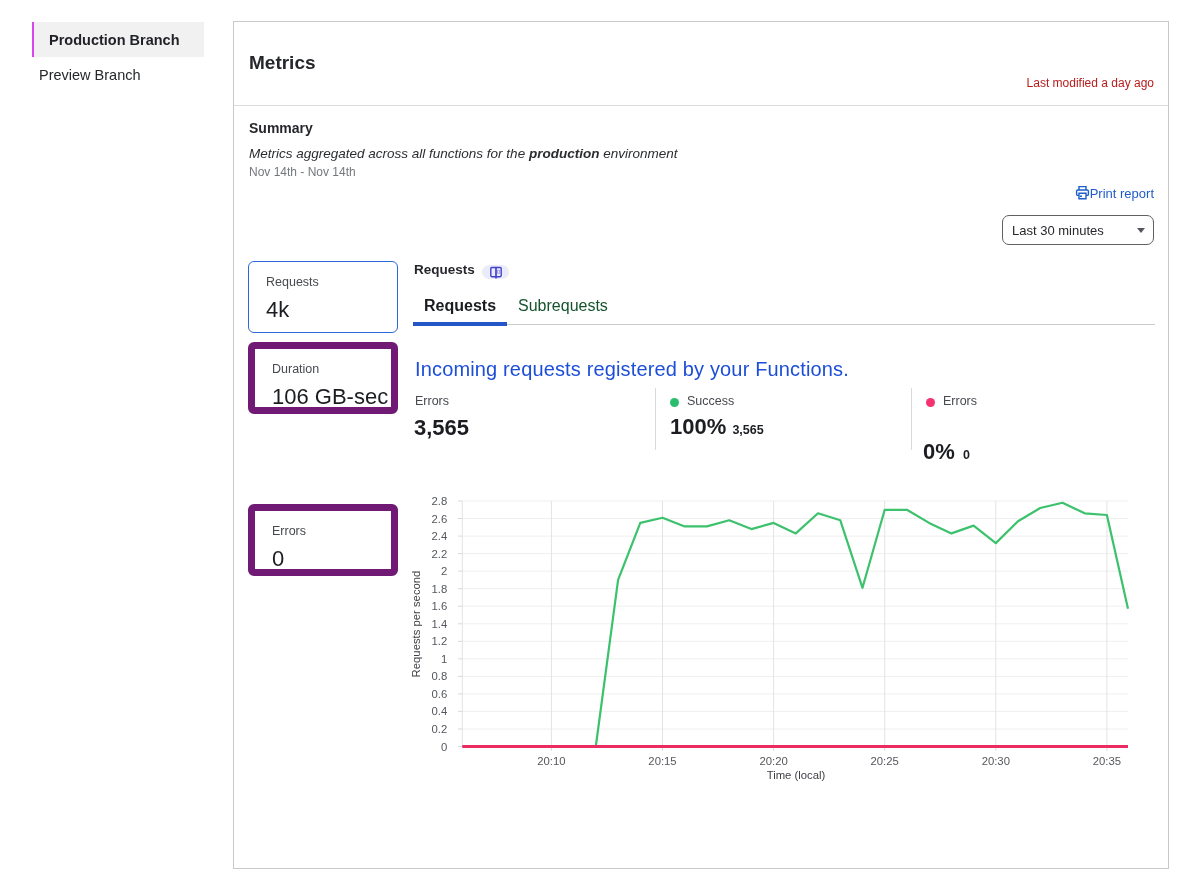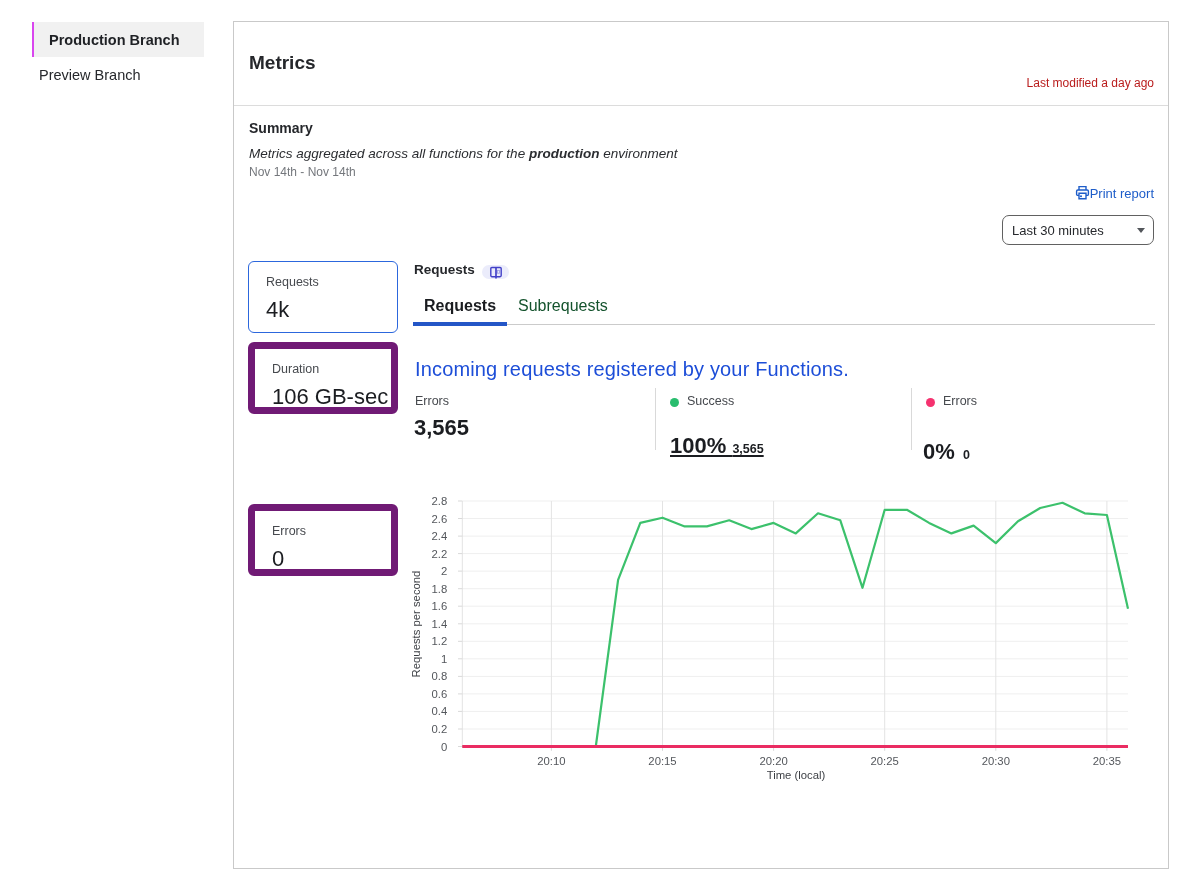--- a/index.html
+++ b/index.html
@@ -104,21 +104,21 @@
     </div>
 
     <div class="abs incoming">Incoming requests registered by your Functions.</div>
 
     <div class="abs tlabel" style="left:181px; top:373px;">Errors</div>
     <div class="abs tvalue" style="left:180px; top:395px;">3,565</div>
 
     <div class="abs vdiv" style="left:421px;"></div>
     <div class="abs dot" style="left:436px; top:376px; background:#29bd6e;"></div>
     <div class="abs tlabel" style="left:453px; top:373px;">Success</div>
-    <div class="abs tvalue" style="left:436px; top:413px;text-decoration:underline;">100% <small>3,565</small></div>
+    <div class="abs tvalue" style="left:436px; top:394px;">100% <small>3,565</small></div>
 
     <div class="abs vdiv" style="left:677px;"></div>
     <div class="abs dot" style="left:692px; top:376px; background:#f5326f;"></div>
     <div class="abs tlabel" style="left:709px; top:373px;">Errors</div>
     <div class="abs tvalue" style="left:689px; top:419px;">0% <small style="margin-left:2px;">0</small></div>
 
     <svg class="abs" style="left:170px; top:468px;" width="770" height="300" viewBox="0 0 770 300">
       <g stroke="#efefef" stroke-width="1">
 <line x1="58.3" y1="239.0" x2="724.0" y2="239.0"></line>
 <line x1="58.3" y1="221.4" x2="724.0" y2="221.4"></line>

